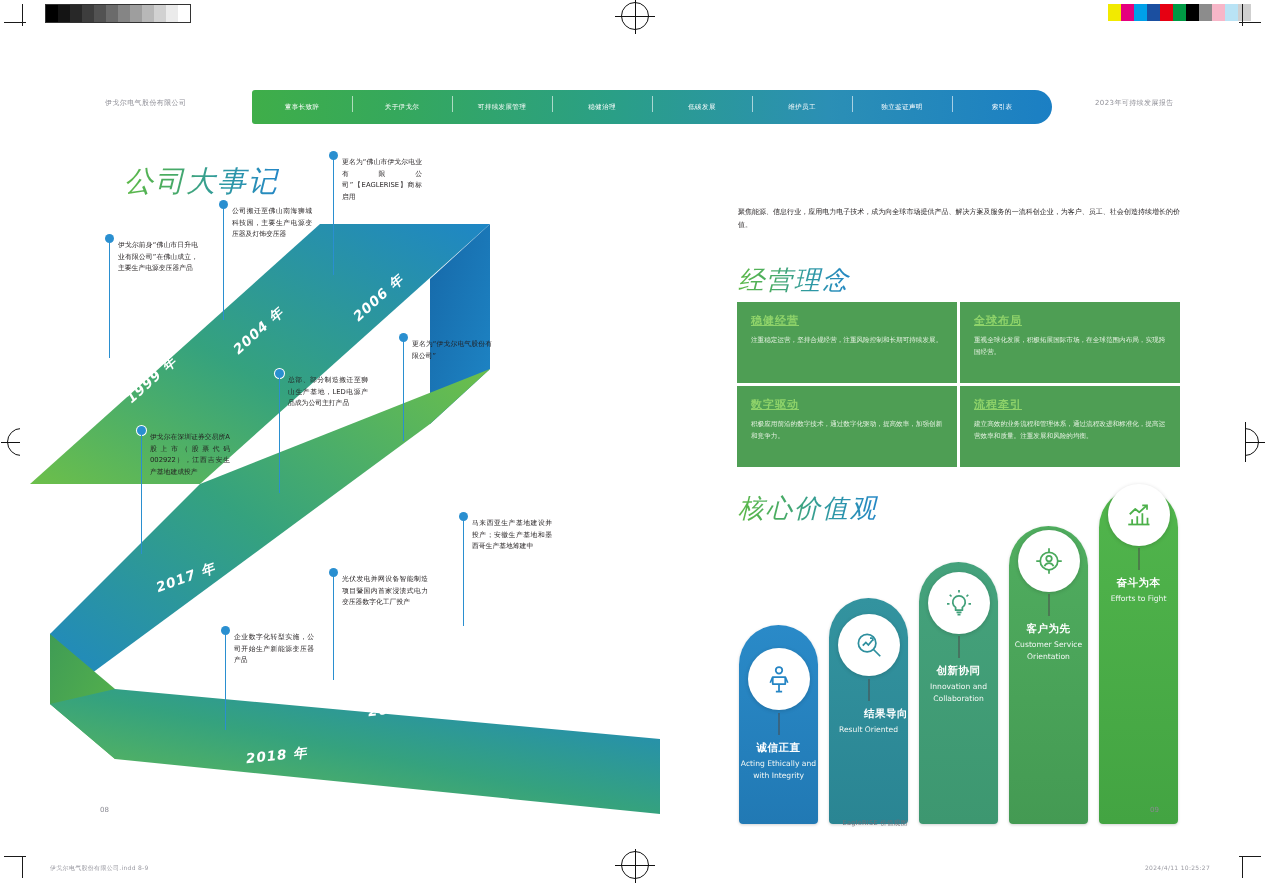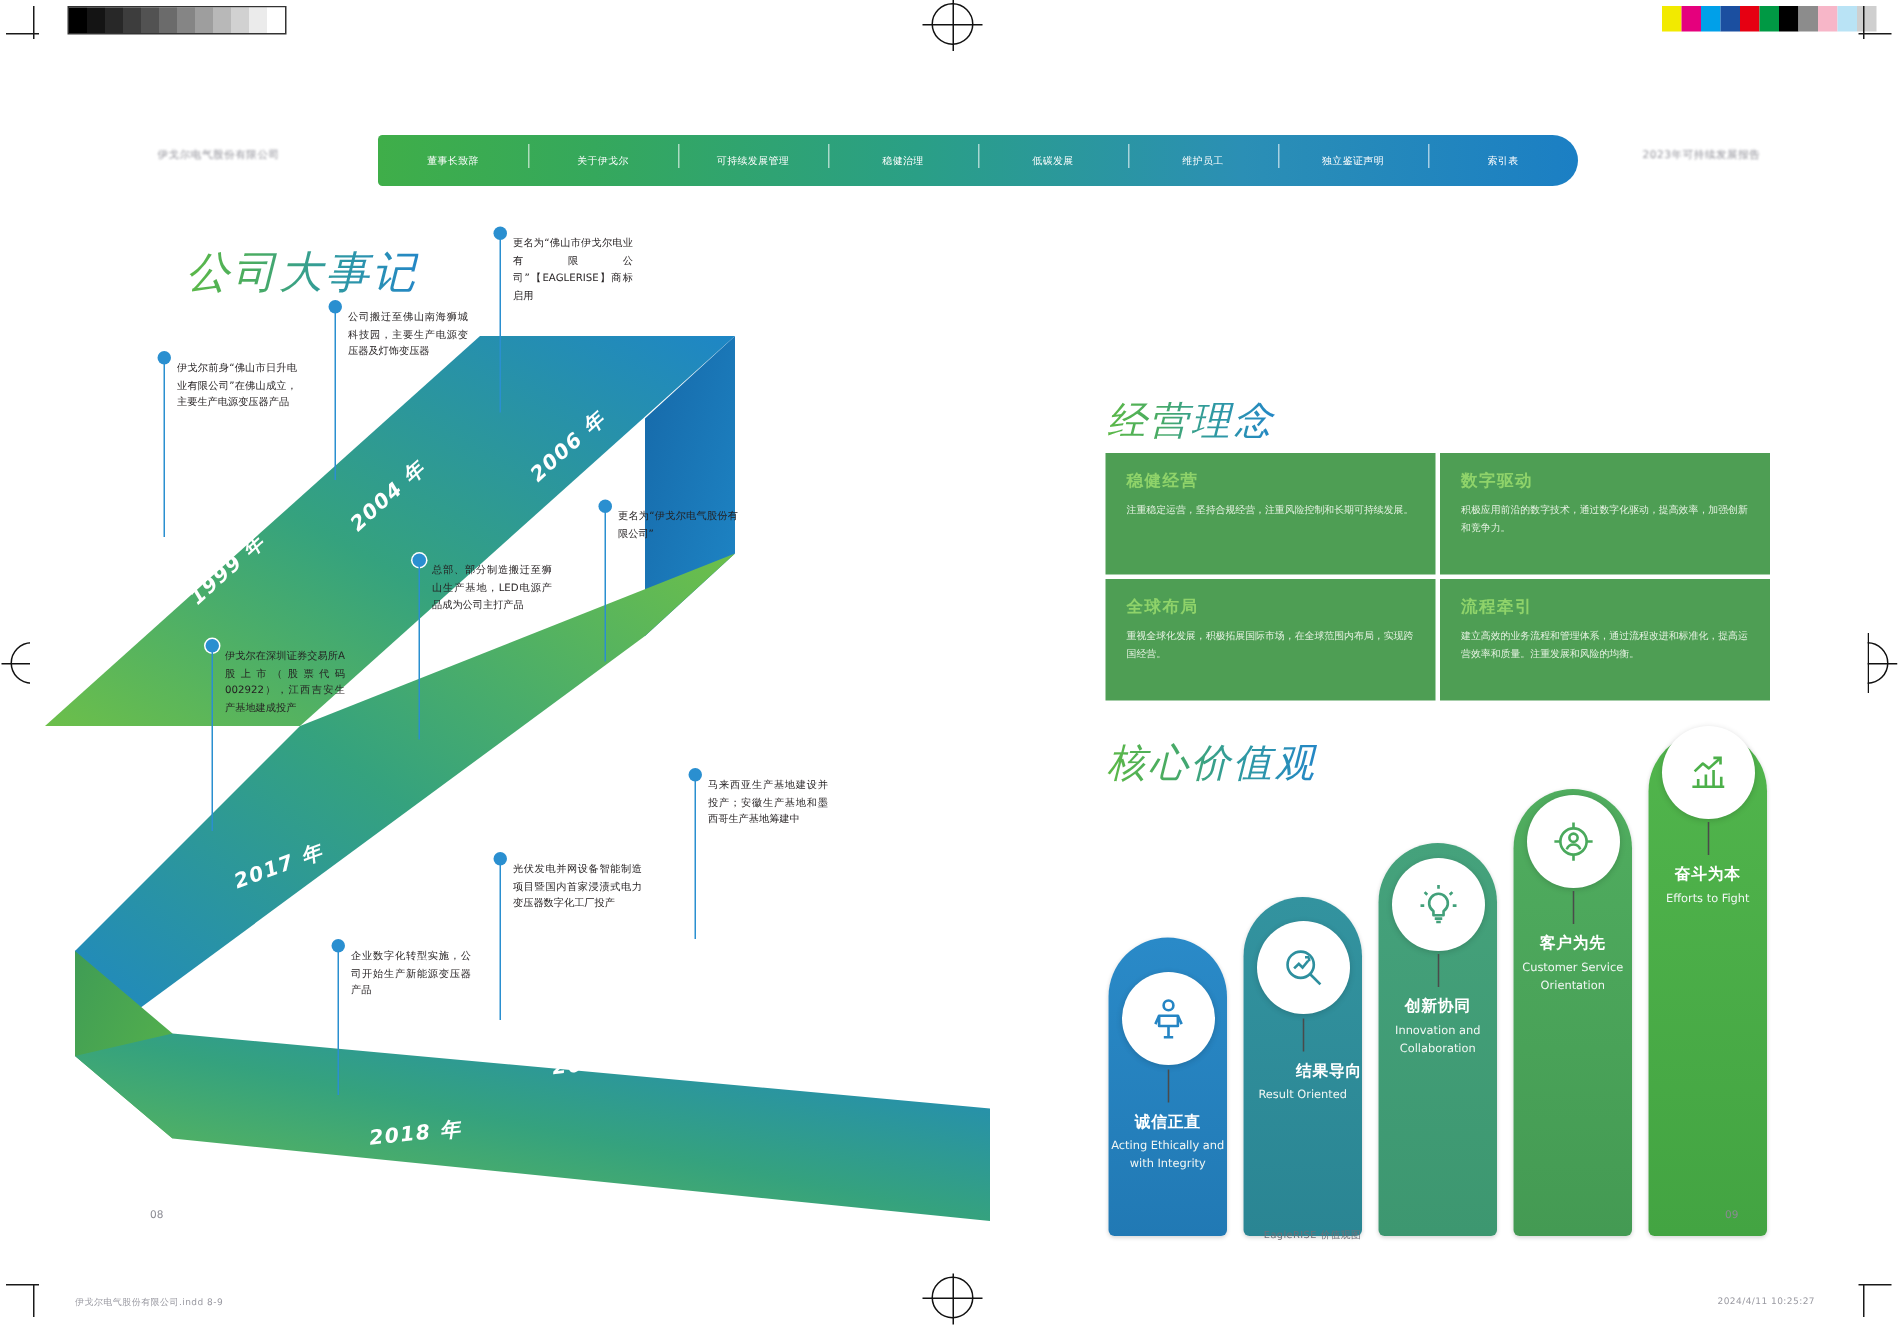--- a/index.html
+++ b/index.html
@@ -57,21 +57,21 @@
   
   #mission-text{position:absolute;left:718px;top:172px;width:442px;font-size:7px;line-height:1.85;
                 color:#231f20;filter:blur(.45px);text-align:justify;}
 
   
   .phil{position:absolute;left:717px;top:268px;width:443px;height:165px;
         display:grid;grid-template-columns:1fr 1fr;grid-template-rows:1fr 1fr;
         gap:3px;background:#ffffff;}
   .phil .cell{background:#4e9e54;padding:11px 14px 8px 14px;}
   .phil .ch{font-size:11px;font-weight:bold;color:#8fd36a;letter-spacing:1px;
-            filter:blur(.5px);margin-bottom:6px;}
+            filter:blur(.5px);margin-bottom:6px;text-decoration:underline;}
   .phil .cb{font-size:6.6px;line-height:1.85;color:#e4f1e0;filter:blur(.45px);}
 
   
   .pillars{position:absolute;left:715px;top:450px;width:460px;height:340px;}
   .pillar{position:absolute;bottom:0;width:79px;border-radius:40px 40px 4px 4px;
           box-shadow:0 1px 3px rgba(0,0,0,.18);}
   .pillar .bubble{position:absolute;left:50%;transform:translateX(-50%);
                   width:62px;height:62px;border-radius:50%;background:#fff;
                   box-shadow:0 1px 4px rgba(0,0,0,.16);display:flex;align-items:center;justify-content:center;}
   .pillar .tick{position:absolute;left:50%;width:1px;background:#4a4a4a;transform:translateX(-50%);}
@@ -266,35 +266,36 @@
     <div class="stem" style="height:104px;"></div>
     <div class="txt">光伏发电并网设备智能制造项目暨国内首家浸渍式电力变压器数字化工厂投产</div>
   </div>
 
   <div class="ms" style="left:440px;top:484px;">
     <div class="dot"></div>
     <div class="stem" style="height:106px;"></div>
     <div class="txt">马来西亚生产基地建设并投产；安徽生产基地和墨西哥生产基地筹建中</div>
   </div>
 
+  <div id="mission-text">聚焦能源、信息行业，应用电力电子技术，成为向全球市场提供产品、解决方案及服务的一流科创企业，为客户、员工、社会创造持续增长的价值。</div>
 
   <div id="t-philosophy" class="sect-title">经营理念</div>
 
   <div class="phil">
     <div class="cell">
       <div class="ch">稳健经营</div>
       <div class="cb">注重稳定运营，坚持合规经营，注重风险控制和长期可持续发展。</div>
     </div>
     <div class="cell">
+      <div class="ch">全球布局</div>
+      <div class="cb">重视全球化发展，积极拓展国际市场，在全球范围内布局，实现跨国经营。</div>
+    </div>
+    <div class="cell">
       <div class="ch">数字驱动</div>
       <div class="cb">积极应用前沿的数字技术，通过数字化驱动，提高效率，加强创新和竞争力。</div>
-    </div>
-    <div class="cell">
-      <div class="ch">全球布局</div>
-      <div class="cb">重视全球化发展，积极拓展国际市场，在全球范围内布局，实现跨国经营。</div>
     </div>
     <div class="cell">
       <div class="ch">流程牵引</div>
       <div class="cb">建立高效的业务流程和管理体系，通过流程改进和标准化，提高运营效率和质量。注重发展和风险的均衡。</div>
     </div>
   </div>
 
   <div id="t-values" class="sect-title">核心价值观</div>
 
   <div class="pillars">

